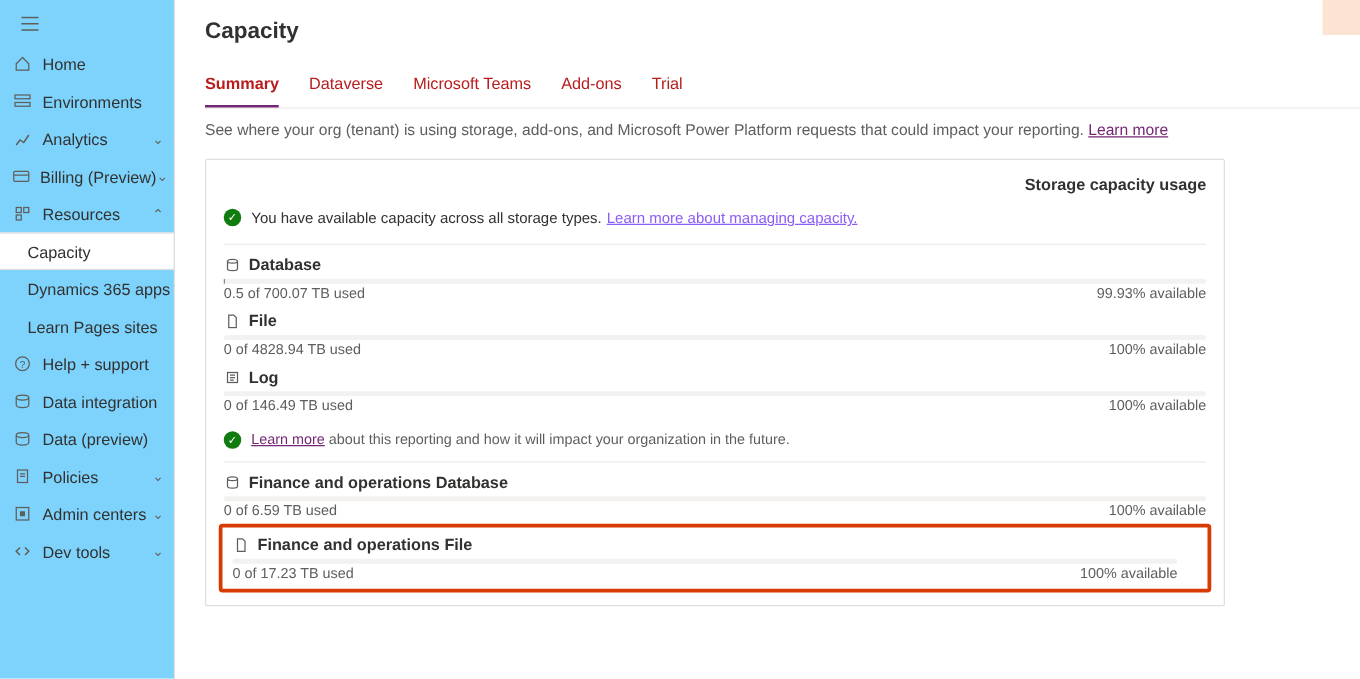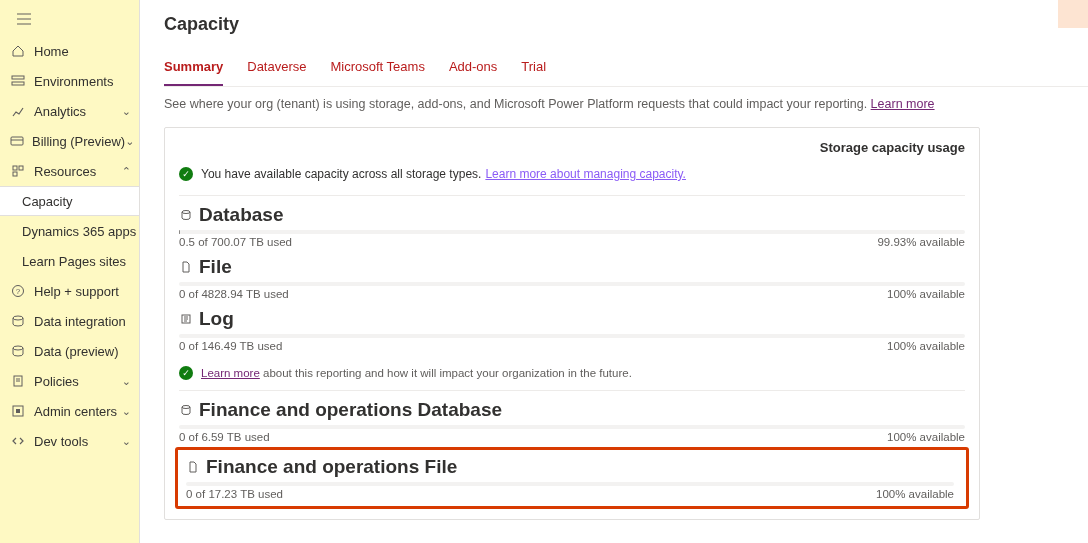--- a/index.html
+++ b/index.html
@@ -16,21 +16,21 @@
   .top-accent {
     position: absolute;
     top: 0; right: 0;
     width: 30px; height: 28px;
     background: #fde4d2;
   }
   
   .sidebar {
     width: 140px;
     border-right: 1px solid #e1dfdd;
-    background: #fef9c3;
+    background: #7dd3fc;
     font-size: 13px;
     color: #323130;
     display: flex;
     flex-direction: column;
     padding-top: 6px;
   }
   .hamburger {
     width: 32px; height: 22px;
     display:flex; align-items:center; justify-content:center;
     margin: 2px 0 6px 8px;
@@ -132,21 +132,21 @@
     border-radius: 50%;
     background: #107c10;
     display:flex; align-items:center; justify-content:center;
     color:#fff; font-size:9px;
   }
   .sep { border-top:1px solid #edebe9; margin-top: 6px; }
 
   .storage-block { margin-top: 8px; }
   .storage-head {
     display:flex; align-items:center; gap:6px;
-    font-size: 19px;
+    font-size: 13px;
     font-weight: 600;
     margin-bottom: 4px;
   }
   .storage-head .sic { color:#605e5c; font-size:13px; width:14px; display:inline-flex; justify-content:center;}
   .bar {
     height: 4px;
     background: #f3f2f1;
     border-radius: 2px;
     position: relative;
     margin-bottom: 2px;
@@ -166,21 +166,21 @@
   .info-row {
     display:flex; align-items:center; gap:8px;
     font-size: 11.5px; color:#605e5c;
     margin: 14px 0 10px 0;
   }
   .info-row a { color:#742774; text-decoration: underline; cursor:pointer;}
 
   .highlight-box {
     border: 3px solid #d83b01;
     border-radius: 3px;
-    padding: 6px 12px 6px 8px;
+    padding: 6px 24px 6px 8px;
     margin: 4px -4px 10px -4px;
   }
 
   svg { display:block; }
 </style>
 </head>
 <body>
 
 <div class="top-accent"></div>
 

